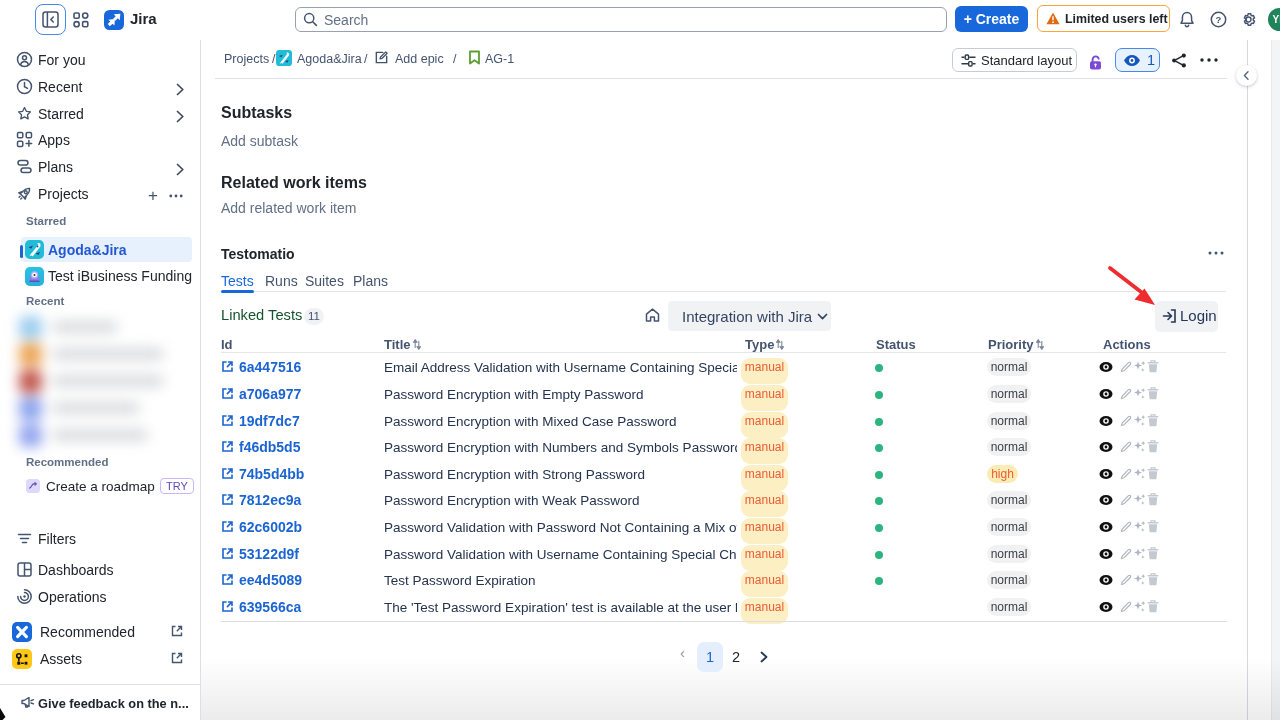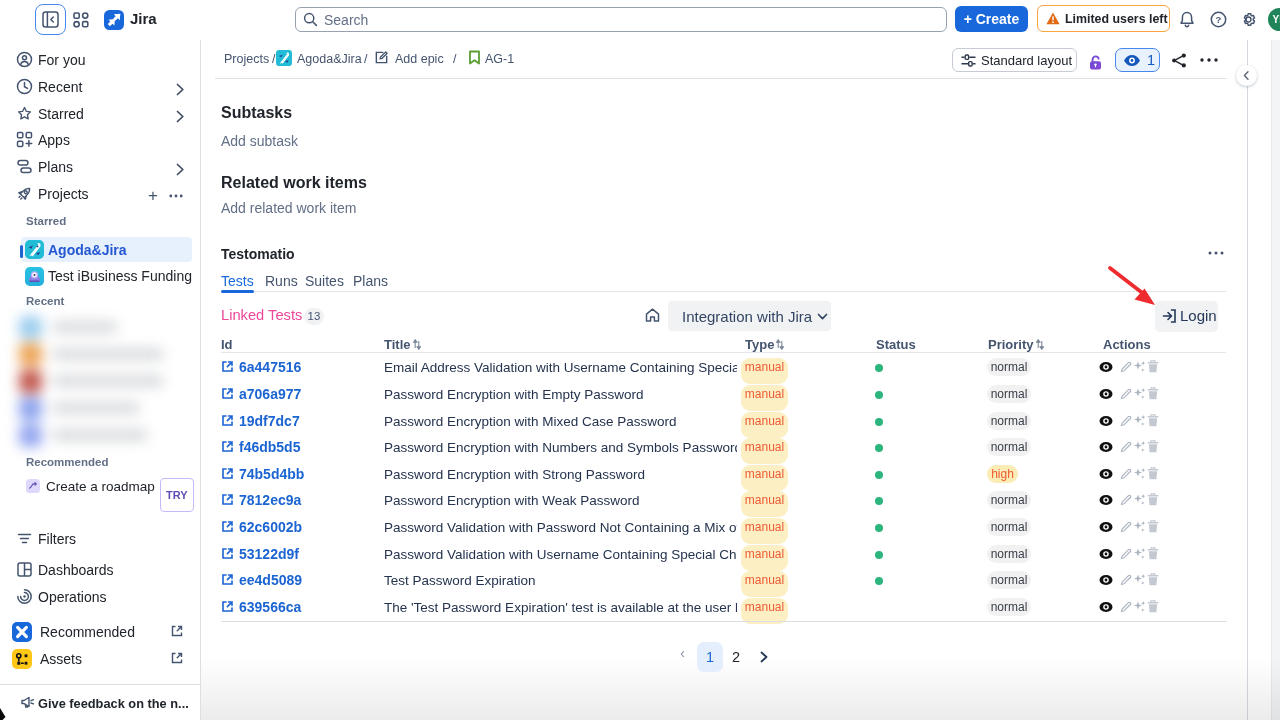--- a/index.html
+++ b/index.html
@@ -227,21 +227,21 @@
         <span class="bbar" style="width:96px"></span>
       </div>
   </div>
   <div class="slabel" style="top:416px;">Recommended</div>
   <div class="sitem" style="top:436px;">
     <svg class="abs" style="left:26px;top:3px" width="14" height="14" viewBox="0 0 20 20">
         <rect width="20" height="20" rx="5" fill="#DFD8FD"></rect>
         <path d="M5 13 C8 13 8 7 11 7 L14.5 7 M12.8 5.2 L14.8 7 L12.8 8.8" fill="none" stroke="#5E4DB2" stroke-width="1.6" stroke-linecap="round" stroke-linejoin="round"></path>
       </svg>
     <span class="stext" style="left:46px;font-size:13.5px;">Create a roadmap</span>
-    <span class="abs" style="left:160px;top:2px;border:1px solid #C9B8F9;border-radius:4px;font-size:11px;font-weight:700;color:#5E4DB2;padding:10px 5px;">TRY</span>
+    <span class="abs" style="left:160px;top:2px;border:1px solid #C9B8F9;border-radius:4px;font-size:11px;font-weight:400;color:#5E4DB2;padding:1px 5px;">TRY</span>
     </div>
   <div class="sitem" style="top:488px;">
       <span class="sicon">
     <svg width="17" height="17" viewBox="0 0 17 17">
           <path d="M2.5 4.5 L14.5 4.5 M4.5 8.5 L12.5 8.5 M6.5 12.5 L10.5 12.5" stroke="#44546F" stroke-width="1.5" stroke-linecap="round"></path>
         </svg>
     </span>
       <span class="stext">Filters</span>
     </div>
   <div class="sitem" style="top:546px;">
@@ -380,22 +380,22 @@
       <circle cx="14" cy="2" r="1.5" fill="#44546F"></circle>
     </svg>
 
   <div class="abs" style="left:20px;top:233px;font-size:14px;font-weight:500;color:#1868DB;">Tests</div>
   <div class="abs" style="left:64px;top:233px;font-size:14px;font-weight:500;color:#44546F;">Runs</div>
   <div class="abs" style="left:104px;top:233px;font-size:14px;font-weight:500;color:#44546F;">Suites</div>
   <div class="abs" style="left:152px;top:233px;font-size:14px;font-weight:500;color:#44546F;">Plans</div>
   <div class="abs" style="left:20px;top:251px;width:1005px;border-top:1px solid #E4E6EA;"></div>
   <div class="abs" style="left:20px;top:250px;width:33px;border-top:3px solid #1868DB;border-radius:2px;"></div>
 
-  <div class="abs" style="left:20px;top:267px;font-size:14.7px;color:#ec4899;">Linked Tests</div>
-  <div class="abs" style="left:103px;top:268px;width:20px;height:17px;background:#F1F2F4;border-radius:9px;font-size:11.5px;color:#44546F;text-align:center;line-height:17px;">13</div>
+  <div class="abs" style="left:20px;top:267px;font-size:14.7px;color:#14532d;">Linked Tests</div>
+  <div class="abs" style="left:103px;top:268px;width:20px;height:17px;background:#F1F2F4;border-radius:9px;font-size:11.5px;color:#44546F;text-align:center;line-height:17px;">11</div>
   <svg class="abs" style="left:444px;top:268px" width="15" height="14" viewBox="0 0 15 14">
     <path d="M1.5 6.2 L7.5 1.2 L13.5 6.2 L13.5 13 L9.4 13 L9.4 9 L5.6 9 L5.6 13 L1.5 13 Z" fill="none" stroke="#44546F" stroke-width="1.5" stroke-linejoin="round"></path>
   </svg>
   <div class="abs" style="left:467px;top:261px;width:163px;height:30px;background:#F1F2F4;border-radius:4px;"></div>
   <div class="abs" style="left:481px;top:268px;font-size:15px;font-weight:500;color:#334563;">Integration with Jira</div>
   <svg class="abs" style="left:616px;top:273px" width="11" height="8" viewBox="0 0 11 8">
     <path d="M1.5 1.5 L5.5 5.7 L9.5 1.5" fill="none" stroke="#334563" stroke-width="1.7" stroke-linecap="round" stroke-linejoin="round"></path>
   </svg>
 
   <div class="abs" style="left:954px;top:261px;width:63px;height:31px;background:#F1F2F4;border-radius:5px;"></div>

